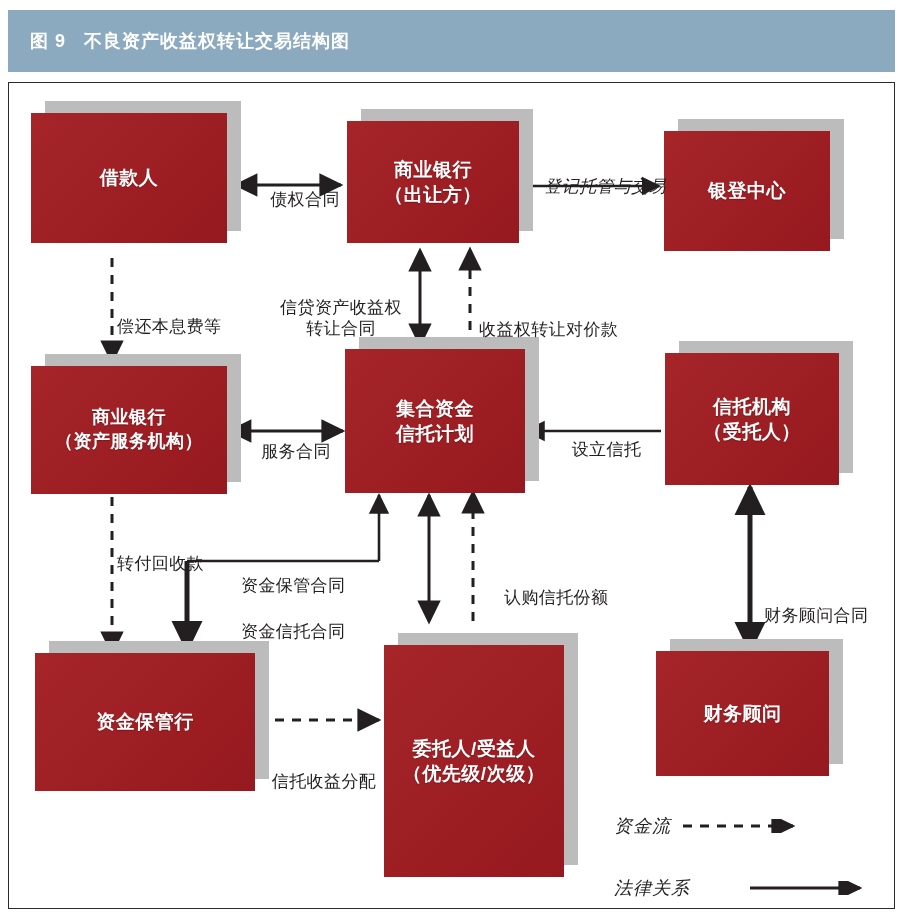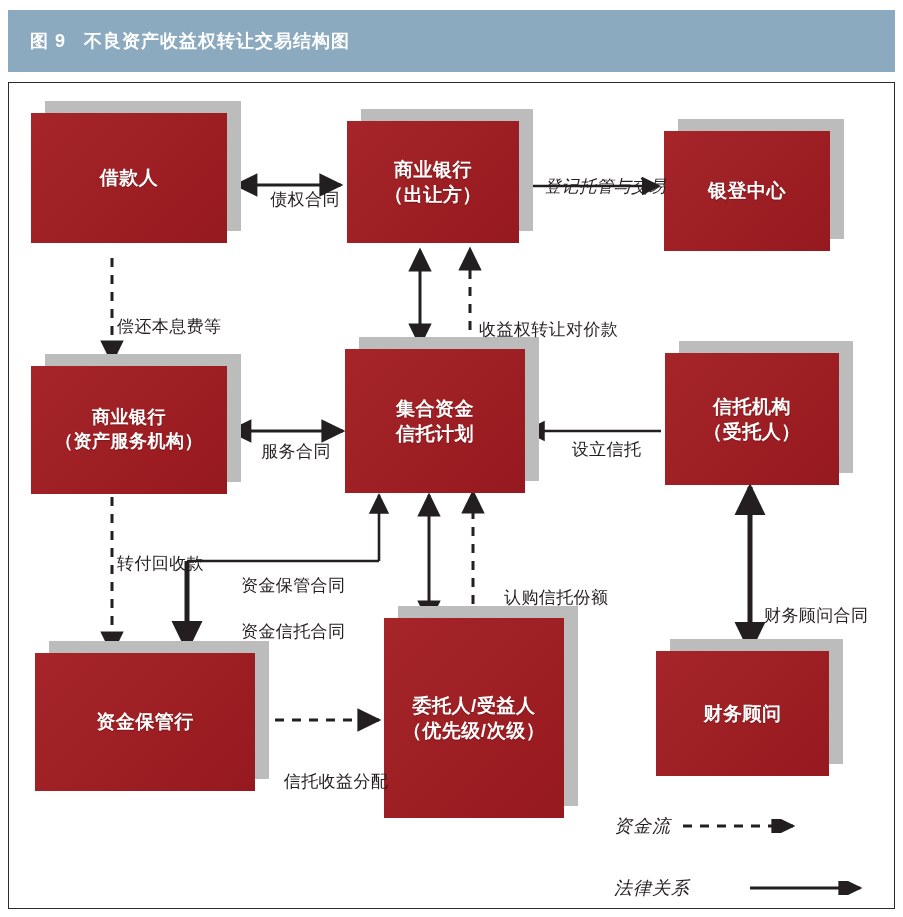--- a/index.html
+++ b/index.html
@@ -254,59 +254,61 @@
       </div>
     </div>
 
     <div class="node" style="left:26px;  top:570px; width:220px; height:138px;">
       <div class="shadow"></div>
       <div class="face">
         <span class="label">资金保管行</span>
       </div>
     </div>
 
-    <div class="node" style="left:375px; top:535px; width:180px; height:200px;">
+    <div class="node" style="left:375px; top:562px; width:180px; height:232px;">
       <div class="shadow"></div>
       <div class="face">
         <span class="label">委托人/受益人
 （优先级/次级）</span>
       </div>
     </div>
 
     <div class="node" style="left:647px; top:568px; width:173px; height:125px;border-radius:10px;">
       <div class="shadow"></div>
       <div class="face">
         <span class="label">财务顾问</span>
       </div>
     </div>
 
     <div class="elabel" style="left:236px; top:70px;  width:120px;">债权合同</div>
 
     <div class="elabel" style="left:516px; top:57px;  width:160px;font-style:italic;">登记托管与交易</div>
 
     <div class="elabel" style="left:108px; top:197px; width:150px; text-align:left;">偿还本息费等</div>
 
+    <div class="elabel" style="left:258px; top:178px; width:148px;">信贷资产收益权
+转让合同</div>
 
     <div class="elabel" style="left:470px; top:200px; width:175px; text-align:left;">收益权转让对价款</div>
 
     <div class="elabel" style="left:232px; top:322px; width:110px;">服务合同</div>
 
     <div class="elabel" style="left:540px; top:320px; width:115px;">设立信托</div>
 
     <div class="elabel" style="left:108px; top:434px; width:140px; text-align:left;">转付回收款</div>
 
     <div class="elabel" style="left:232px; top:456px; width:155px; text-align:left;">资金保管合同</div>
 
     <div class="elabel" style="left:232px; top:502px; width:155px; text-align:left;">资金信托合同</div>
 
     <div class="elabel" style="left:495px; top:468px; width:150px; text-align:left;">认购信托份额</div>
 
     <div class="elabel" style="left:755px; top:486px; width:130px; text-align:left;">财务顾问合同</div>
 
-    <div class="elabel" style="left:257px; top:652px; width:140px;">信托收益分配</div>
+    <div class="elabel" style="left:245px; top:652px; width:140px;">信托收益分配</div>
 
     <div class="legend" style="left:605px; top:728px;font-style:italic;">
 
       <div class="legend-row">
         <span class="legend-text">资金流</span>
         <svg class="legend-svg" width="126" height="14" viewBox="0 0 126 14">
           <defs>
             <marker id="lah1" markerWidth="9" markerHeight="9" refX="7.2" refY="4.5" orient="auto" markerUnits="strokeWidth">
               <path d="M0,0.6 L8,4.5 L0,8.4 z" fill="#231f20"></path>
             </marker>

